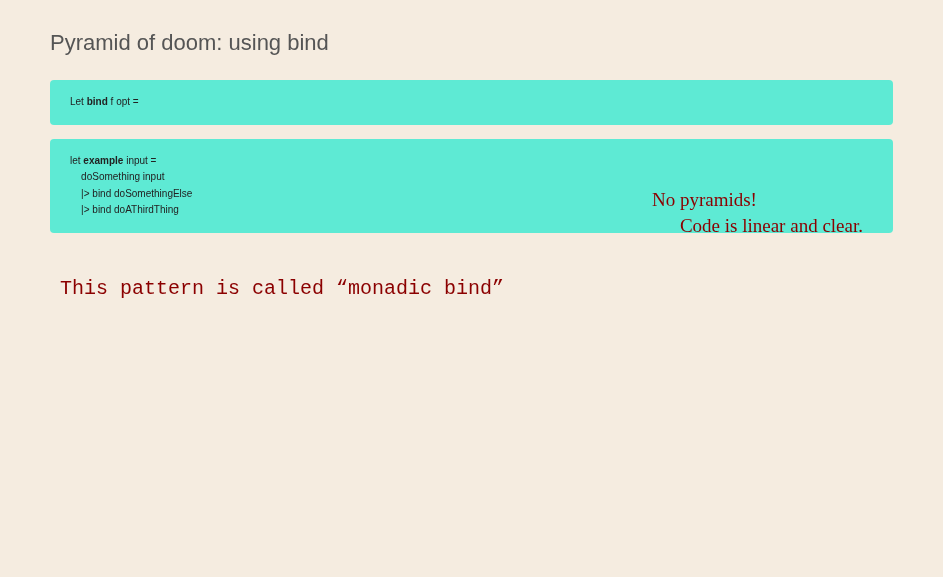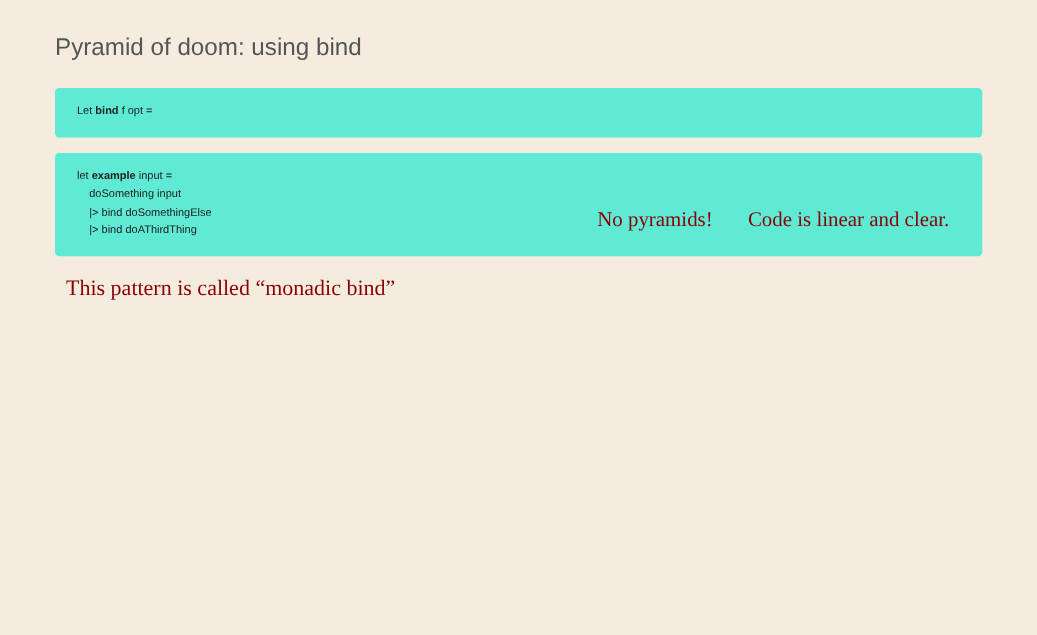--- a/index.html
+++ b/index.html
@@ -40,40 +40,40 @@
 
     .second-block-wrapper {
       position: relative;
     }
 
     .annotation-area {
       position: absolute;
       right: 30px;
       top: 50px;
       display: flex;
-      flex-direction: row;
+      flex-direction: column;
       align-items: flex-start;
       gap: 4px;
     }
 
     .annotation-line {
       font-family: 'Comic Sans MS', 'Chalkboard SE', cursive;
       color: #8b0000;
       font-size: 19px;
       font-weight: normal;
     }
 
     .annotation-line.indented {
       margin-left: 28px;
     }
 
     .bottom-note {
-      margin-top: 4px;
+      margin-top: 30px;
       padding-left: 10px;
-      font-family: Liberation Serif, serif;
+      font-family: Liberation Mono, monospace;
       color: #8b0000;
       font-size: 20px;
     }
   </style>
 </head>
 <body>
 
 <h1 class="page-title">Pyramid of doom: using bind</h1>
 
 <div class="code-block">

